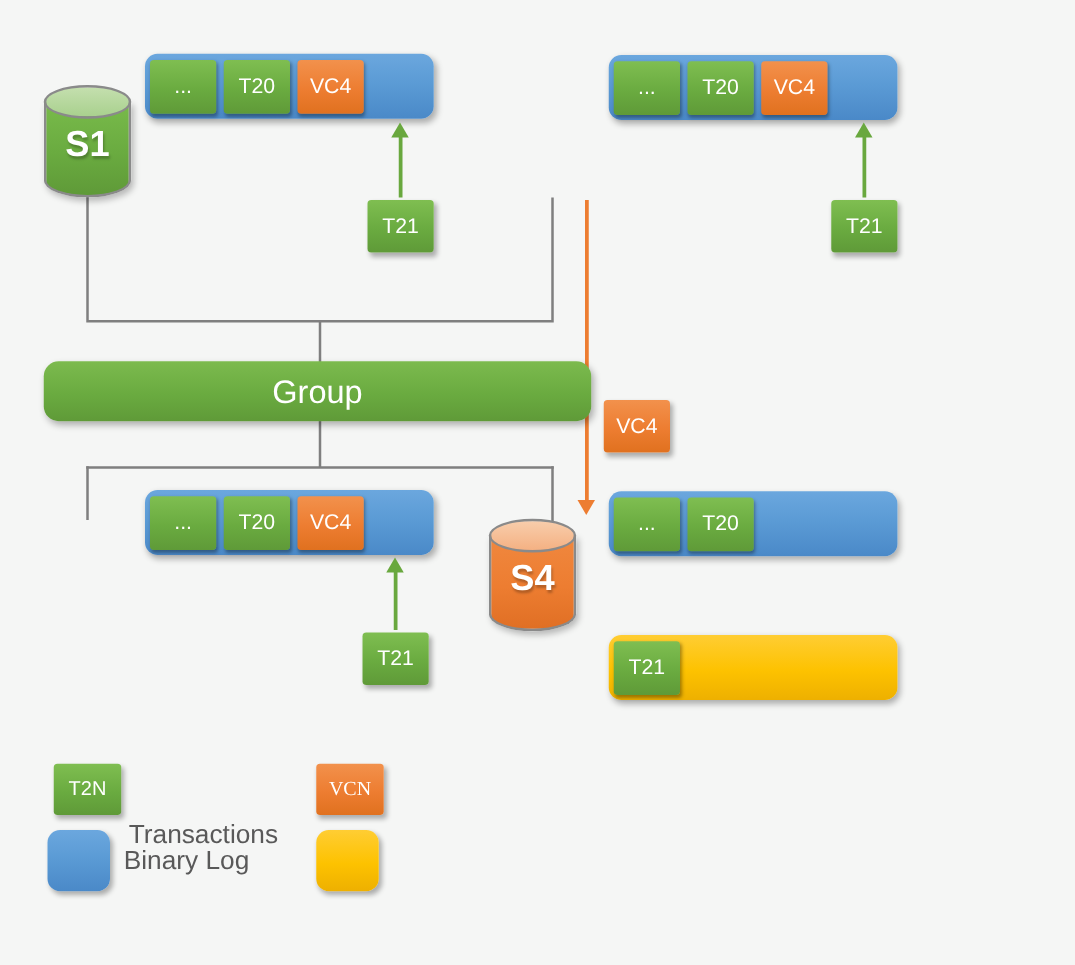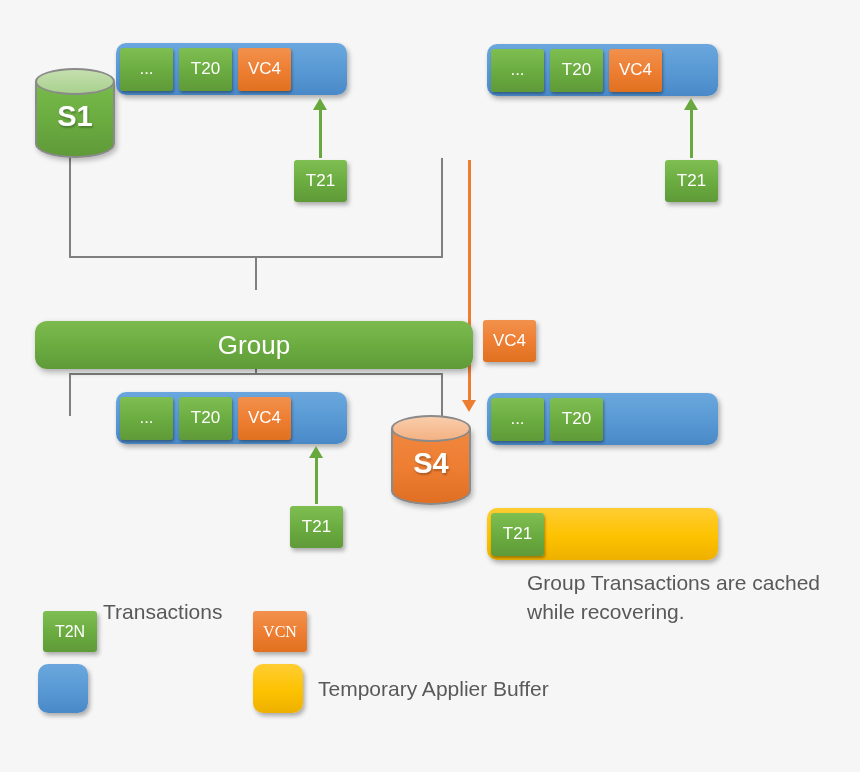--- a/index.html
+++ b/index.html
@@ -11,21 +11,21 @@
     overflow:hidden;
   }
   #stage { position:absolute; inset:0; width:860px; height:772px; }
 
   
   .line { position:absolute; background:#7f7f7f; }
   .line.h { height:2px; }
   .line.v { width:2px; }
 
   
-  .cylinder { position:absolute; width:80px; height:90px; }
+  .cylinder { position:absolute; width:70px; height:90px; }
   .cyl-body {
     position:absolute; left:0; right:0; top:13px; bottom:0;
     border:2px solid #8a8a8a; border-top:none;
     border-radius:0 0 50% 50% / 0 0 14px 14px;
     box-shadow:2px 3px 5px rgba(0,0,0,0.25);
   }
   .cyl-top {
     position:absolute; left:0; right:0; top:0; height:27px;
     border-radius:50%; border:2px solid #8a8a8a; z-index:2;
   }
@@ -66,21 +66,21 @@
   .floatbox.green  { background:linear-gradient(180deg,#7fbe51 0%,#6aab40 55%,#5f9a38 100%); }
   .floatbox.orange { background:linear-gradient(180deg,#f2914c 0%,#ed7d31 55%,#e0711f 100%); }
 
   
   .group-bar {
     position:absolute; left:35px; top:289px; width:438px; height:48px;
     border-radius:12px;
     background:linear-gradient(180deg,#7cba4e 0%,#6aab40 55%,#5f9a38 100%);
     box-shadow:2px 3px 6px rgba(0,0,0,0.3);
     display:flex; align-items:center; justify-content:center;
-    color:#fff; font-size:26px;margin-top:32px;
+    color:#fff; font-size:26px;
   }
 
   
   .arrow { position:absolute; width:14px; }
   .arrow .shaft { position:absolute; left:5.5px; width:3px; }
   .arrow.up .head {
     position:absolute; left:0; top:0; width:0; height:0;
     border-left:7px solid transparent; border-right:7px solid transparent;
     border-bottom:12px solid transparent;
   }
@@ -192,25 +192,24 @@
 
   <div class="arrow down orange" style="left:462px; top:160px; height:252px;">
     <div class="shaft"></div>
       <div class="head"></div>
   </div>
 
   <div class="floatbox orange" style="left:483px; top:320px;">VC4</div>
 
   <div class="group-bar">Group</div>
 
-  <div class="caption">Group Transactions are cached while recovering.</div>
 
   <div class="swatch-sm sw-green" style="left:43px; top:611px;">T2N</div>
-  <div class="legend-label" style="left:103px; top:591px;">Transactions</div>
+  <div class="legend-label" style="left:103px; top:647px;">Transactions</div>
 
   <div class="swatch-sm sw-orange" style="left:253px; top:611px;">VCN</div>
 
   <div class="swatch-lg sw-blue" style="left:38px; top:664px;"></div>
+  <div class="legend-label tall" style="left:99px; top:664px;">Binary Log</div>
 
   <div class="swatch-lg sw-yellow" style="left:253px; top:664px;"></div>
-  <div class="legend-label tall" style="left:318px; top:664px;">Temporary Applier Buffer</div>
 
 </div>
 
 </body></html>

